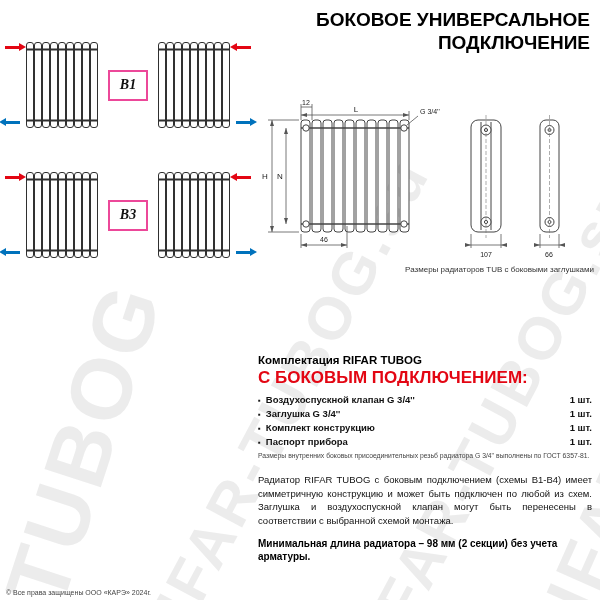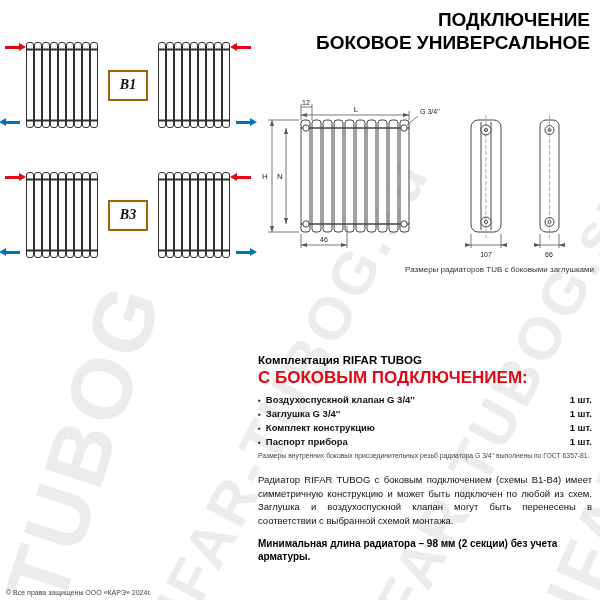--- a/index.html
+++ b/index.html
@@ -16,21 +16,21 @@
   .wm4{font-size:70px;left:508px;top:640px;transform:rotate(-66deg);}
   
   .title{position:absolute;right:10px;top:8px;text-align:right;font-weight:700;
          font-size:19px;line-height:1.22;z-index:2;color:#000;}
   
   .schemes-col{position:absolute;left:2px;top:42px;width:252px;z-index:1;}
   .scheme-row{display:flex;align-items:center;justify-content:center;gap:10px;
               padding:0 24px;margin-bottom:44px;height:86px;}
   .rad-wrap{position:relative;width:72px;height:86px;flex:0 0 auto;}
   .rad-svg{width:72px;height:86px;display:block;}
-  .scheme-label{width:36px;height:27px;border:2px solid #a16207;background:#fff;
+  .scheme-label{width:36px;height:27px;border:2px solid #ec4899;background:#fff;
                 display:flex;align-items:center;justify-content:center;
                 font-weight:700;font-style:italic;font-size:14px;
                 font-family:"Liberation Serif","DejaVu Serif",serif;flex:0 0 auto;}
   
   .arr{position:absolute;width:15px;height:2.6px;background:currentColor;}
   .arr::after{content:"";position:absolute;top:-3.2px;width:0;height:0;
               border-top:4.5px solid transparent;border-bottom:4.5px solid transparent;}
   .dir-right::after{right:-6px;border-left:7px solid currentColor;}
   .dir-left::after{left:-6px;border-right:7px solid currentColor;}
   .supply{color:#e30613;}
@@ -79,22 +79,22 @@
     </symbol>
   </defs>
 </svg>
 
 <span class="wm wm1">TUBOG</span>
 <span class="wm wm2">RIFAR-TUBOG.su</span>
 <span class="wm wm3">RIFAR-TUBOG.su</span>
 <span class="wm wm4">RIFAR</span>
 
 <div class="title">
+  <div>БОКОВОЕ УНИВЕРСАЛЬНОЕ</div>
   <div>ПОДКЛЮЧЕНИЕ</div>
-  <div>БОКОВОЕ УНИВЕРСАЛЬНОЕ</div>
 </div>
 
 <div class="schemes-col">
 
   <div class="scheme-row">
     <div class="rad-wrap">
       <svg class="rad-svg">
           <use href="#rad"></use>
         </svg>
       <span class="arr dir-right supply tl"></span>

